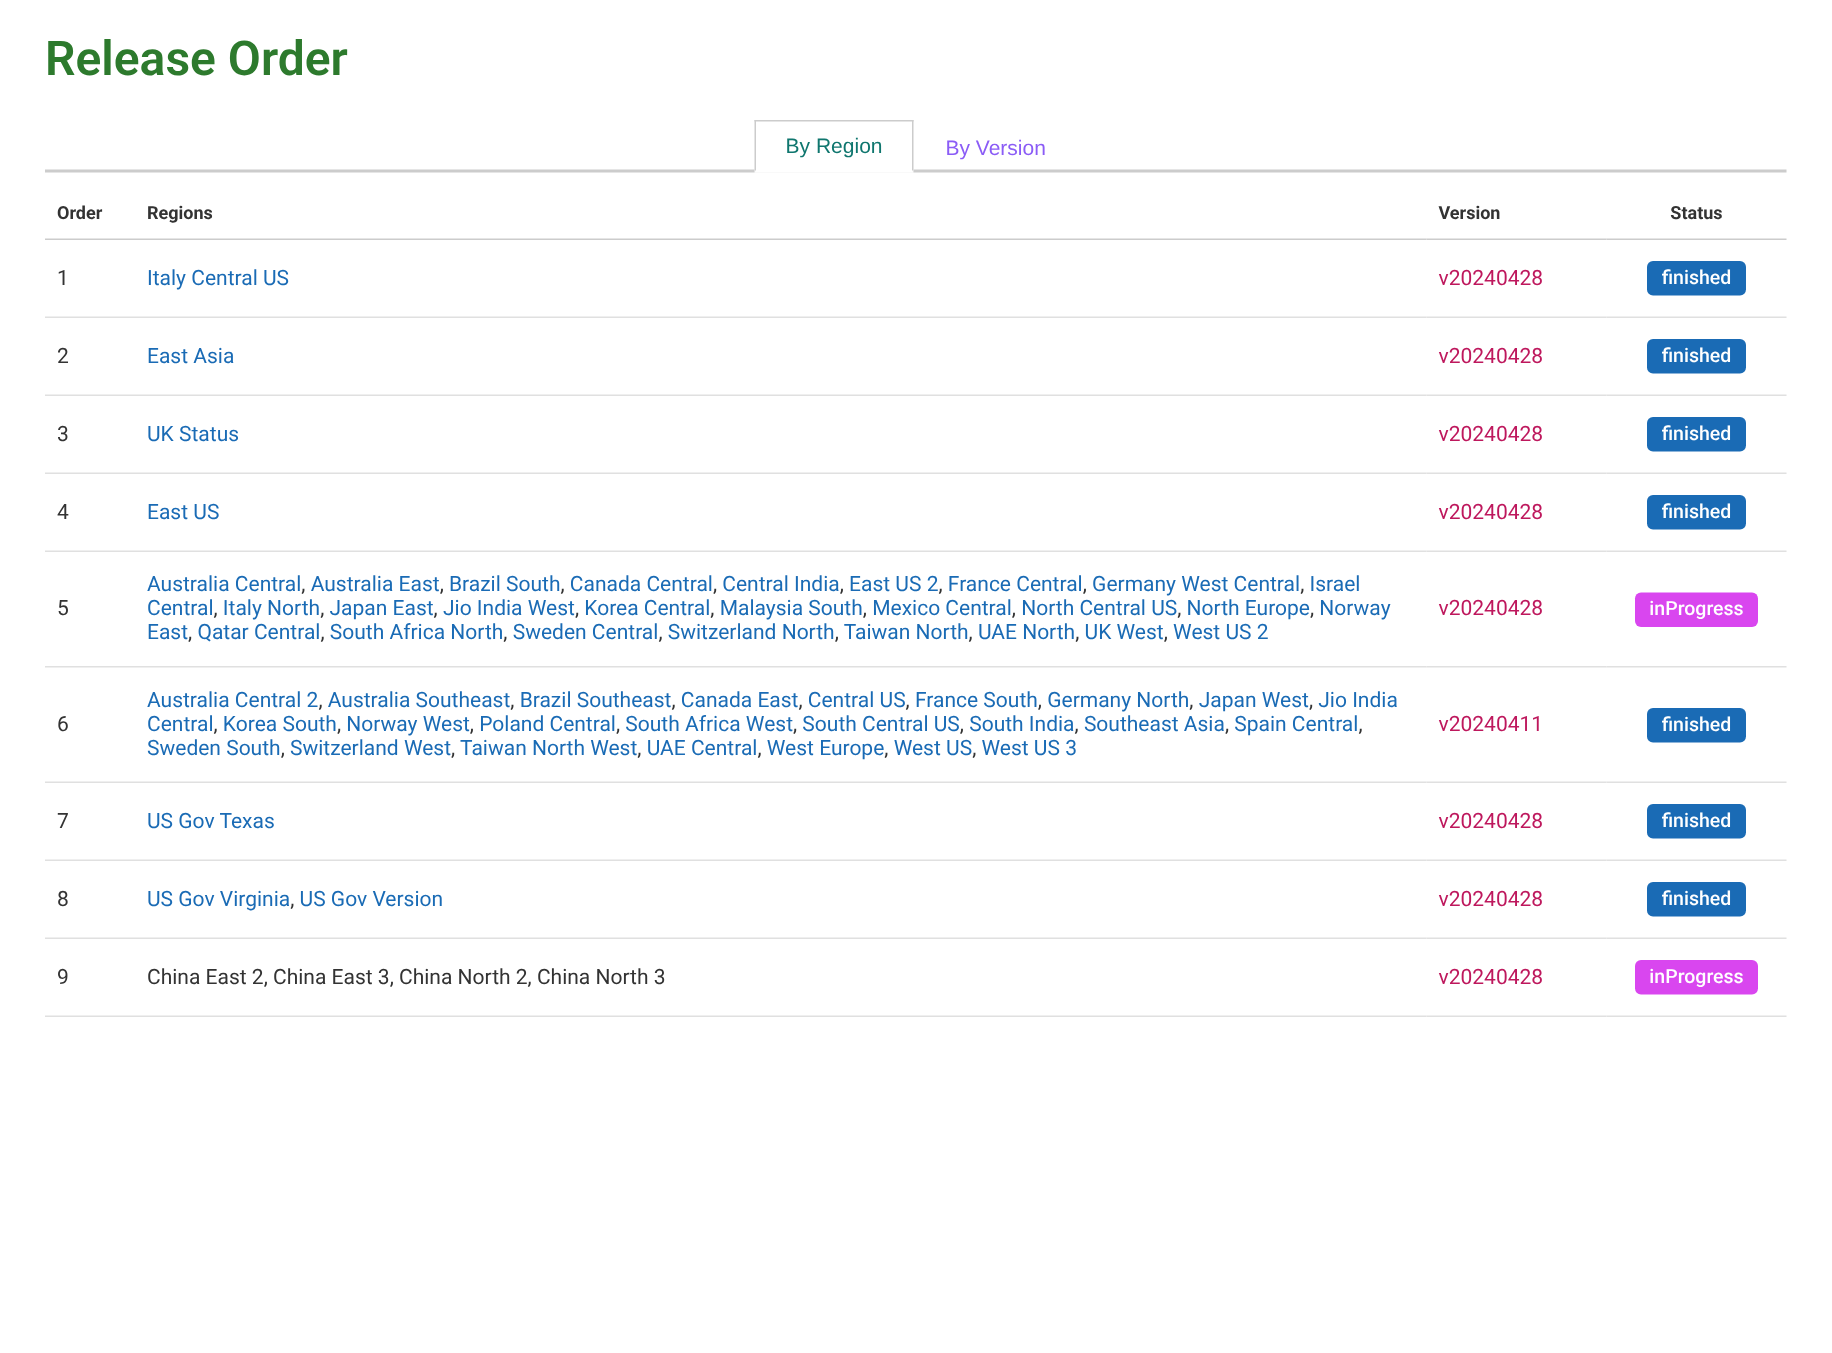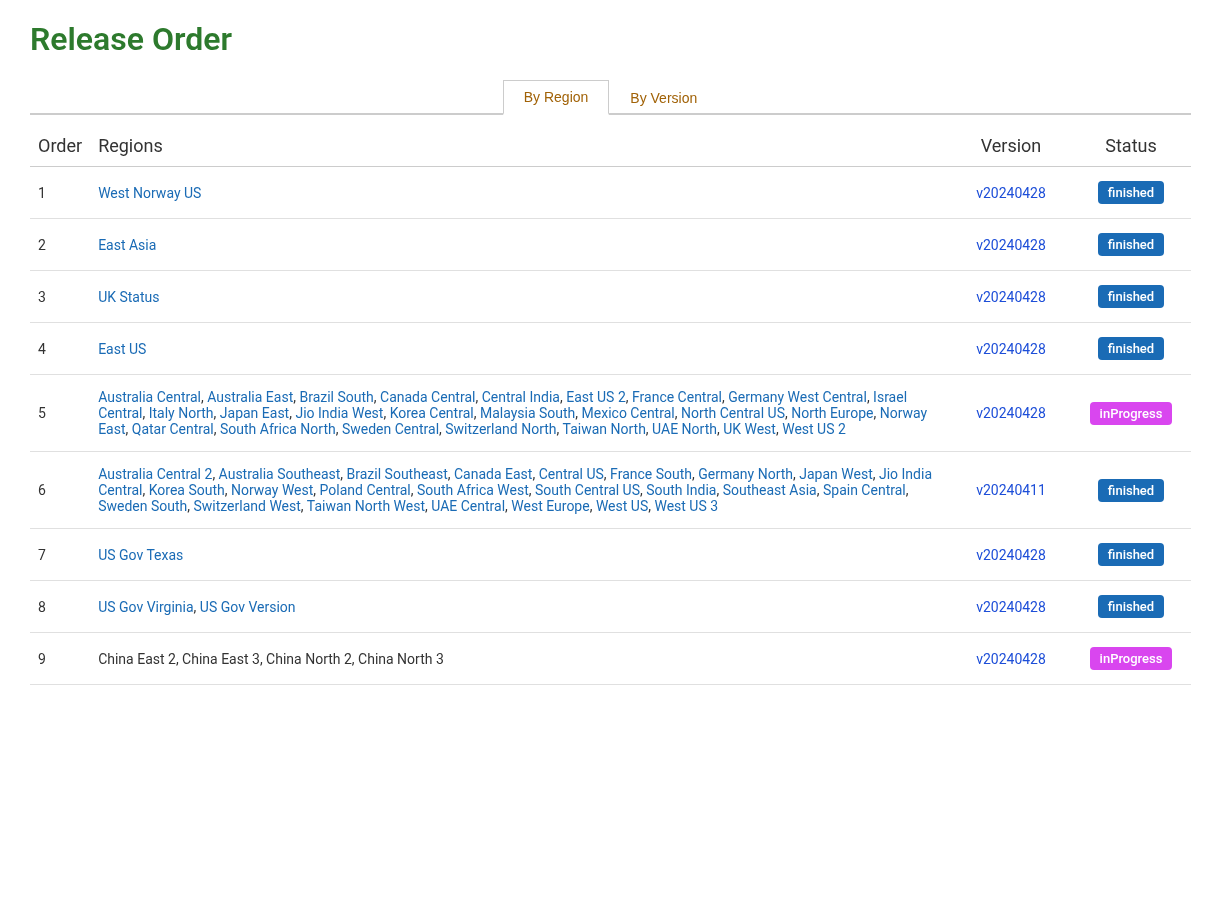--- a/index.html
+++ b/index.html
@@ -22,71 +22,71 @@
       margin-bottom: 0;
       border-bottom: 2px solid #ccc;
       padding-bottom: 0;
     }
     .tab {
       padding: 8px 20px;
       cursor: pointer;
       border: 1px solid transparent;
       font-size: 14px;
       background: none;
-      color: #a16207;
+      color: #0f766e;
       position: relative;
       top: 2px;
     }
     .tab.active {
       border: 1px solid #ccc;
       border-bottom: 2px solid #fff;
       background: #fff;
       font-weight: 500;
     }
     .tab:not(.active) {
-      color: #a16207;
+      color: #8b5cf6;
     }
     table {
       width: 100%;
       border-collapse: collapse;
       margin-top: 10px;
     }
     thead tr th {
       text-align: left;
       padding: 10px 8px;
-      font-weight: 400;
-      font-size: 18px;
+      font-weight: 700;
+      font-size: 12px;
       border-bottom: 1px solid #ccc;
     }
     tbody tr td {
       padding: 14px 8px;
       vertical-align: middle;
       border-bottom: 1px solid #e0e0e0;
     }
     .col-order { width: 60px; }
     .col-regions { }
-    .col-version { width: 120px; text-align: center; }
+    .col-version { width: 120px; text-align: left; }
     .col-status { width: 120px; text-align: center; }
     .region-link {
       color: #1a6bb5;
       text-decoration: none;
     }
     .badge {
       display: inline-block;
       padding: 4px 10px;
       border-radius: 4px;
       font-size: 13px;
       font-weight: 500;
       color: #fff;
       white-space: nowrap;
     }
     .badge-finished { background-color: #1a6bb5; }
     .badge-inprogress { background-color: #d946ef; }
     .order-num { color: #333; font-size: 14px; }
-    .version-text { color: #1d4ed8; font-size: 14px; }
+    .version-text { color: #be185d; font-size: 14px; }
   </style>
 </head>
 <body>
 
 <h1>Release Order</h1>
 
 <div class="tabs">
   <button class="tab active">By Region</button>
   <button class="tab">By Version</button>
 </div>
@@ -96,21 +96,21 @@
     <tr>
       <th class="col-order">Order</th>
       <th class="col-regions">Regions</th>
       <th class="col-version">Version</th>
       <th class="col-status">Status</th>
     </tr>
   </thead>
   <tbody id="table-body">
   <tr>
         <td class="col-order"><span class="order-num">1</span></td>
-        <td><a href="#" class="region-link">West Norway US</a></td>
+        <td><a href="#" class="region-link">Italy Central US</a></td>
         <td class="col-version"><span class="version-text">v20240428</span></td>
         <td class="col-status"><span class="badge badge-finished">finished</span></td>
       </tr>
       <tr>
         <td class="col-order"><span class="order-num">2</span></td>
         <td><a href="#" class="region-link">East Asia</a></td>
         <td class="col-version"><span class="version-text">v20240428</span></td>
         <td class="col-status"><span class="badge badge-finished">finished</span></td>
       </tr>
       <tr>

